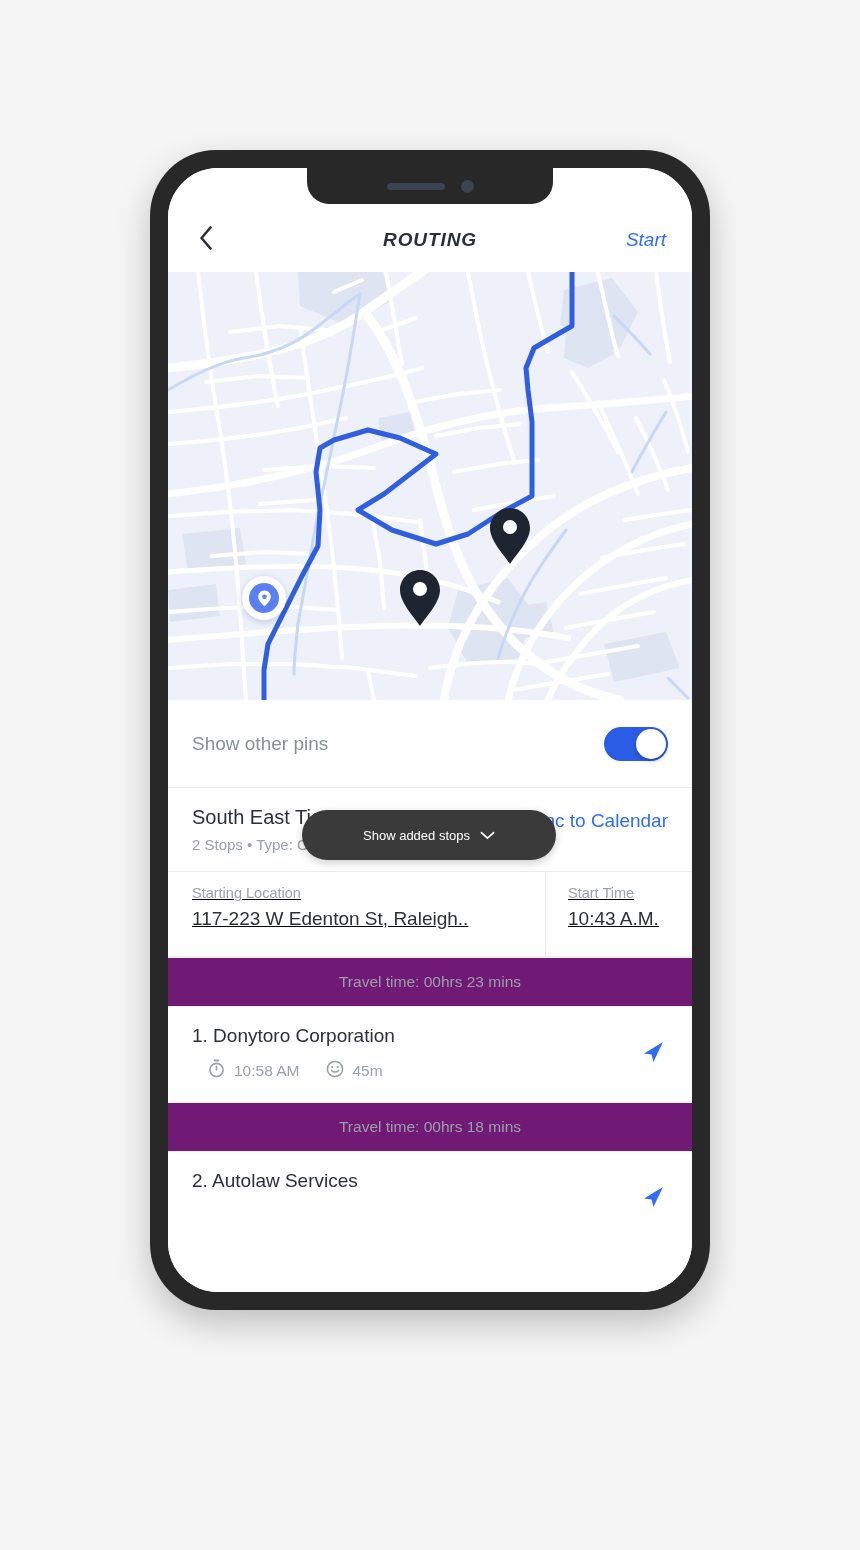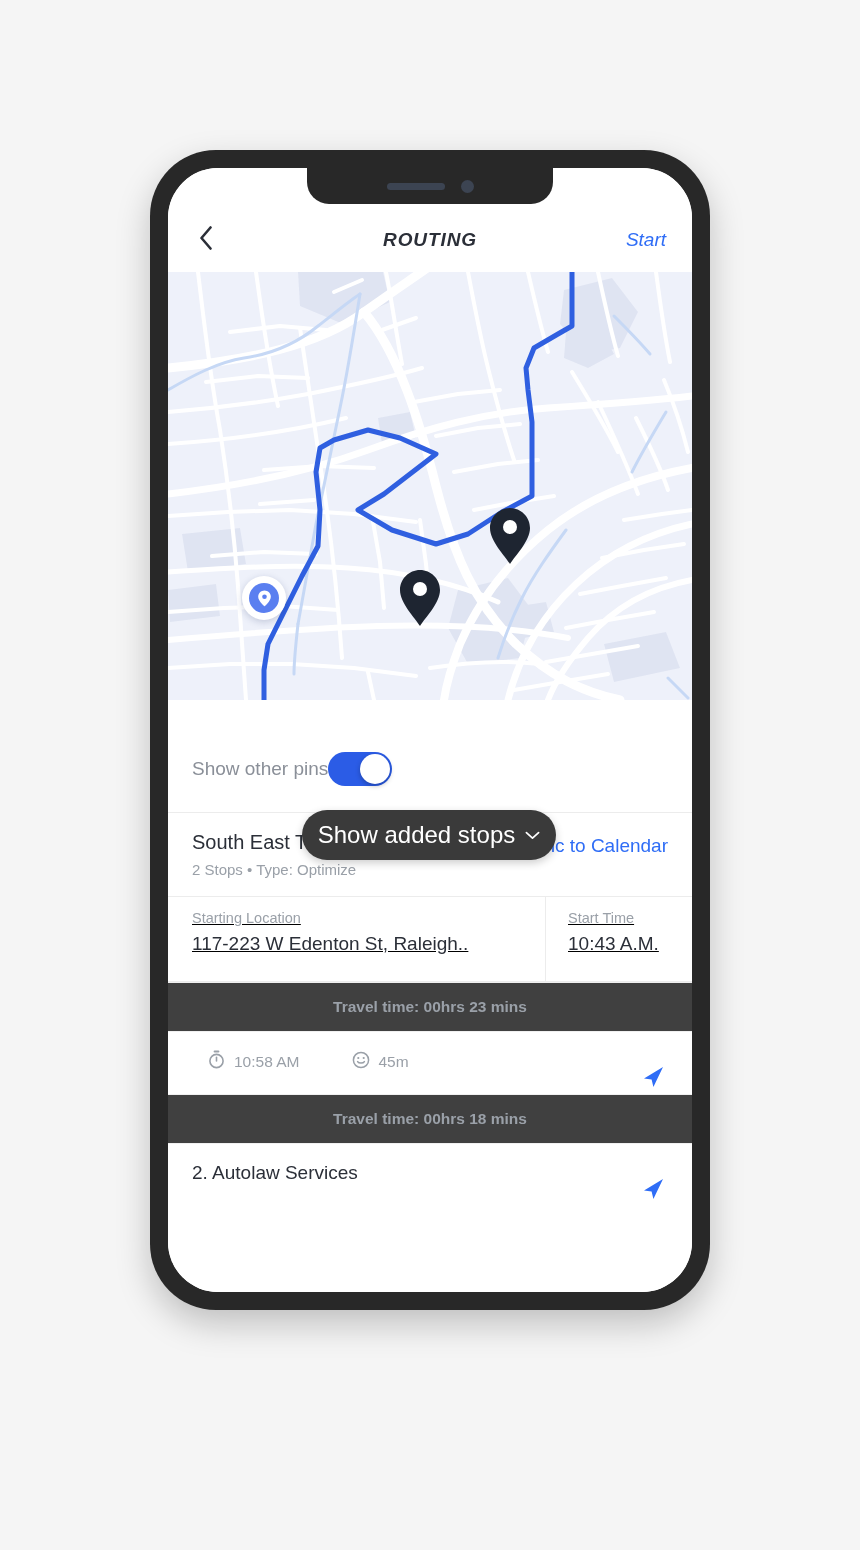--- a/index.html
+++ b/index.html
@@ -158,43 +158,42 @@
     display: flex;
     align-items: center;
     justify-content: center;
     gap: 10px;
     z-index: 25;
     cursor: pointer;
     box-shadow: 0 3px 8px rgba(0,0,0,0.2);
   }
   #show-stops-pill .pill-label {
     color: #ffffff;
-    font-size: 24px;
+    font-size: 13px;
   }
 
   
   #bottom-sheet {
     position: absolute;
     left: 0;
     top: 532px;
     width: 524px;
     bottom: 0;
     background: #ffffff;
     z-index: 18;
   }
   .row-divider { border-bottom: 1px solid #ececec; }
 
   #pins-row {
     height: 88px;
     display: flex;
     align-items: center;
-    justify-content: flex-start;
+    justify-content: space-between;
     padding: 0 24px;
     box-sizing: border-box;
-    margin-top: 25px;
   }
   #pins-label {
     font-size: 19px;
     color: #8a8f98;
   }
   #pins-toggle {
     width: 64px;
     height: 34px;
     border-radius: 17px;
     background: #2b5ce6;
@@ -255,46 +254,45 @@
     color: #9aa0a8;
     margin-bottom: 7px;
   }
   .cell-value {
     font-size: 19px;
     color: #2b2f38;
   }
 
   .travel-band {
     height: 48px;
-    background: #404040;
+    background: #701a75;
     border-top: 1px solid #f0f0f0;
     border-bottom: 1px solid #f0f0f0;
     display: flex;
     align-items: center;
     justify-content: center;
     font-size: 15.5px;
     color: #9aa0a8;
-    font-weight: bold;
   }
 
   .stop-row {
     padding: 18px 24px 20px 24px;
     position: relative;
     min-height: 62px;
     box-sizing: border-box;
   }
   .stop-title {
     font-size: 19px;
     color: #2b2f38;
     margin-bottom: 12px;
   }
   .stop-metrics {
     display: flex;
     align-items: center;
-    gap: 52px;
+    gap: 26px;
     padding-left: 16px;
   }
   .metric {
     display: flex;
     align-items: center;
     gap: 9px;
     font-size: 15.5px;
     color: #9aa0a8;
   }
   .nav-arrow {
@@ -457,20 +455,21 @@
         </div>
         <div id="start-time-cell">
           <div class="cell-label">Start Time</div>
           <div class="cell-value">10:43 A.M.</div>
         </div>
       </div>
 
       <div class="travel-band">Travel time: 00hrs 23 mins</div>
 
       <div class="stop-row">
+        <div class="stop-title">1. Donytoro Corporation</div>
         <div class="stop-metrics">
           <div class="metric">
             <span>
               <svg width="17" height="19" viewBox="0 0 17 19">
                 <rect x="5.6" y="0.5" width="5.8" height="2" rx="1" fill="#9aa0a8"></rect>
                 <circle cx="8.5" cy="11" r="6.6" fill="none" stroke="#9aa0a8" stroke-width="1.6"></circle>
                 <path d="M8.5,7.4 L8.5,11" stroke="#9aa0a8" stroke-width="1.6" stroke-linecap="round"></path>
               </svg>
             </span>
             <span>10:58 AM</span>

